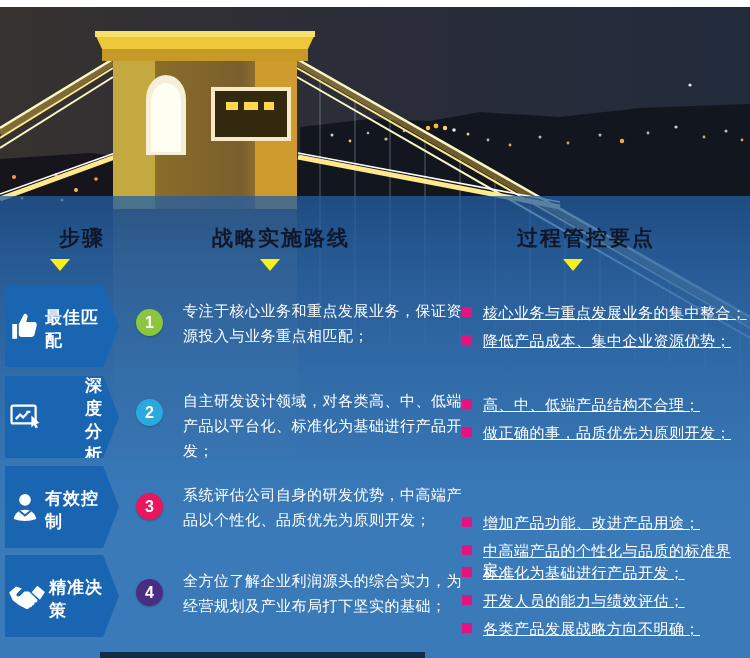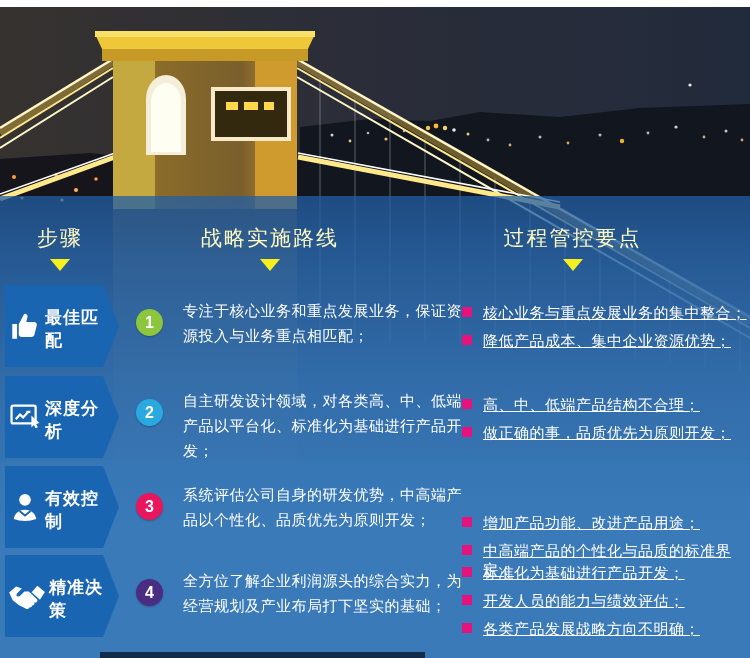--- a/index.html
+++ b/index.html
@@ -17,36 +17,36 @@
   .overlay{
     position:absolute;top:196px;left:0;width:750px;height:462px;z-index:2;
     background:linear-gradient(180deg,
       rgba(34,94,164,0.74) 0%,
       rgba(43,103,170,0.86) 16%,
       rgba(52,114,178,0.95) 42%,
       rgba(58,122,184,1) 72%);
   }
   .content{position:absolute;inset:0;z-index:5;}
   
-  .hdr{position:absolute;top:224px;text-align:center;color:#fef9c3;font-size:21px;font-weight:normal;letter-spacing:2px;}
+  .hdr{position:absolute;top:224px;text-align:right;color:#0f172a;font-size:21px;font-weight:bold;letter-spacing:2px;}
   .hdr .tri{display:block;margin:7px auto 0;width:0;height:0;
     border-left:10px solid transparent;border-right:10px solid transparent;border-top:12px solid #f7ef1e;}
   .hdr1{left:15px;width:90px;}
   .hdr2{left:190px;width:160px;}
   .hdr3{left:490px;width:165px;}
   
   .stepbox{
     position:absolute;left:5px;width:114px;height:82px;background:#1a65b2;
     clip-path:polygon(0 0,86% 0,100% 50%,86% 100%,0 100%);
     display:flex;flex-direction:row;align-items:center;justify-content:center;
     padding-right:15px;color:#fff;
   }
   .stepbox .icon{width:44px;height:36px;display:flex;align-items:center;justify-content:center;}
   .stepbox .lbl{margin-top:6px;font-size:17px;font-weight:bold;letter-spacing:1px;}
-  .sb1{top:285px;} .sb2{top:376px;} .sb3{top:466px;} .sb4{top:555px;}
+  .sb1{top:285px;} .sb2{top:376px;gap:40px;} .sb3{top:466px;} .sb4{top:555px;}
   
   .routerow{position:absolute;left:136px;width:330px;color:#fff;}
   .routerow .num{
     position:absolute;left:0;top:11px;width:27px;height:27px;border-radius:50%;
     color:#fff;font-size:16px;font-weight:bold;display:flex;align-items:center;justify-content:center;
     box-shadow:0 1px 2px rgba(0,0,0,0.25);
   }
   .routerow .rtext{margin-left:47px;font-size:15px;line-height:25px;letter-spacing:0.5px;}
   .rr1{top:298px;} .rr2{top:388px;} .rr3{top:482px;} .rr4{top:568px;}
   

